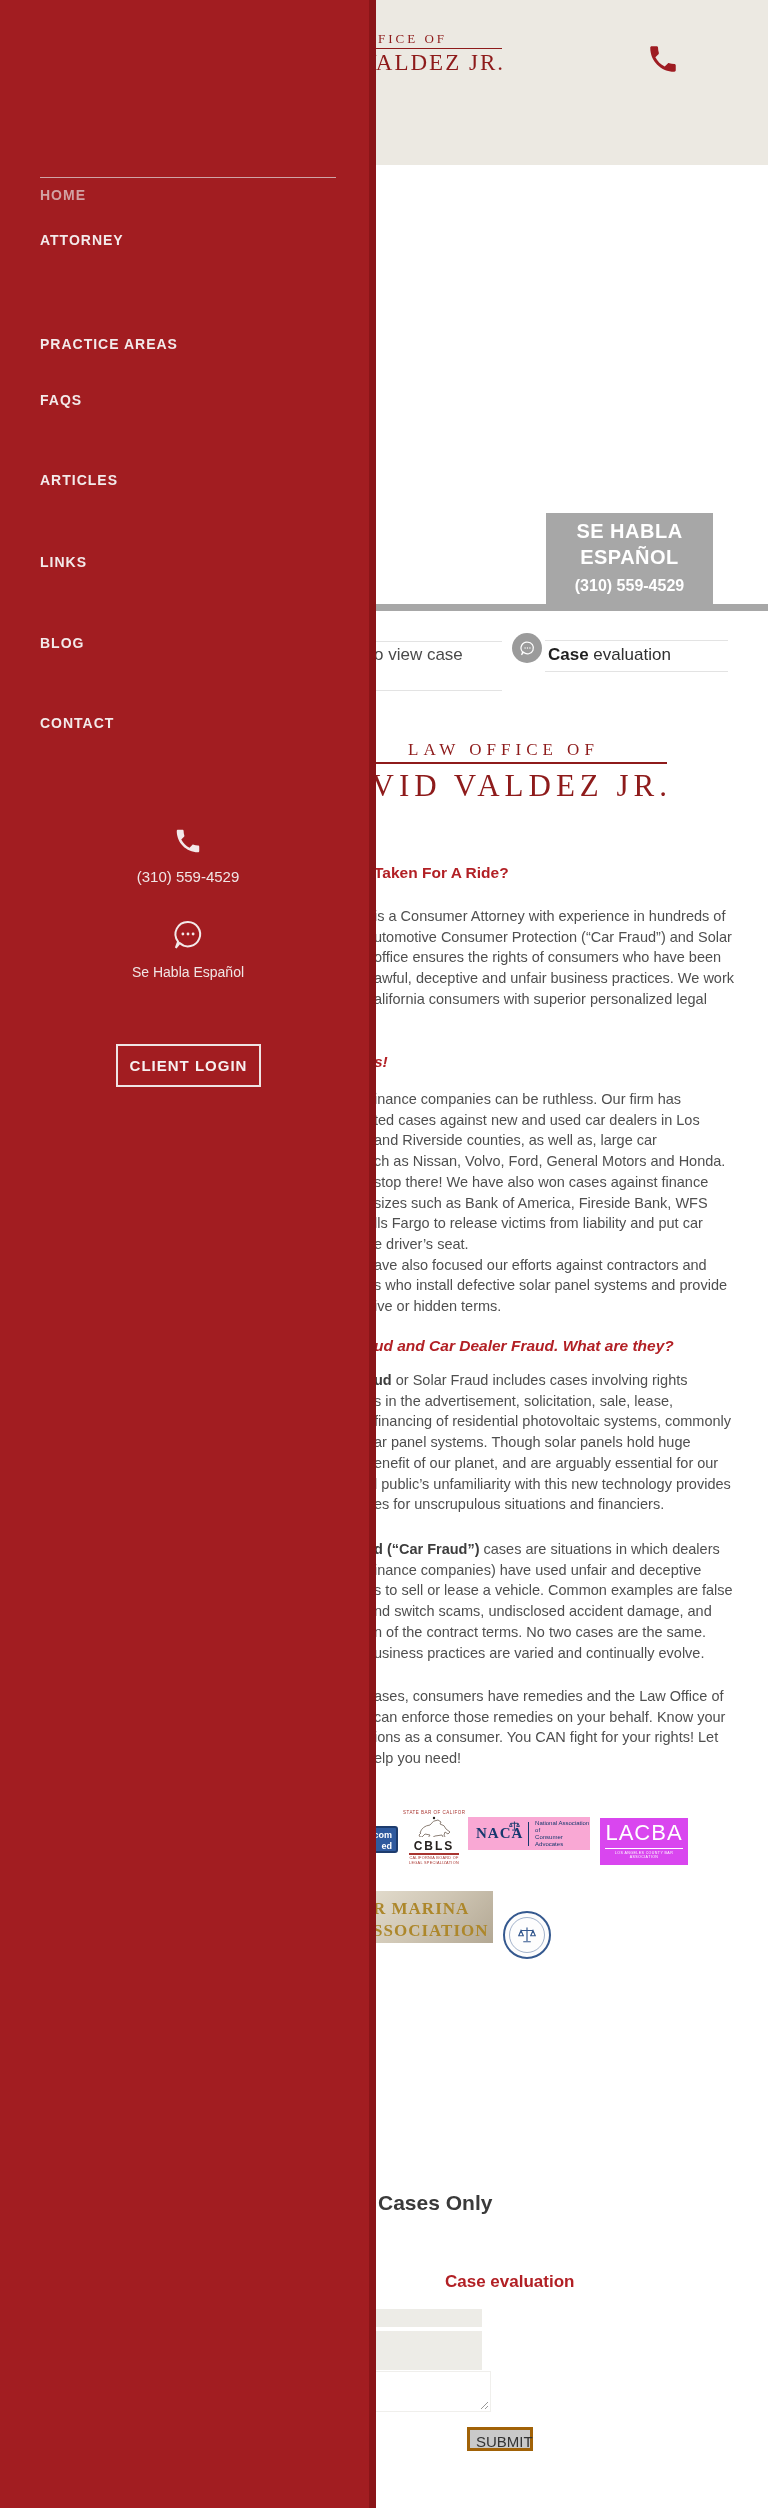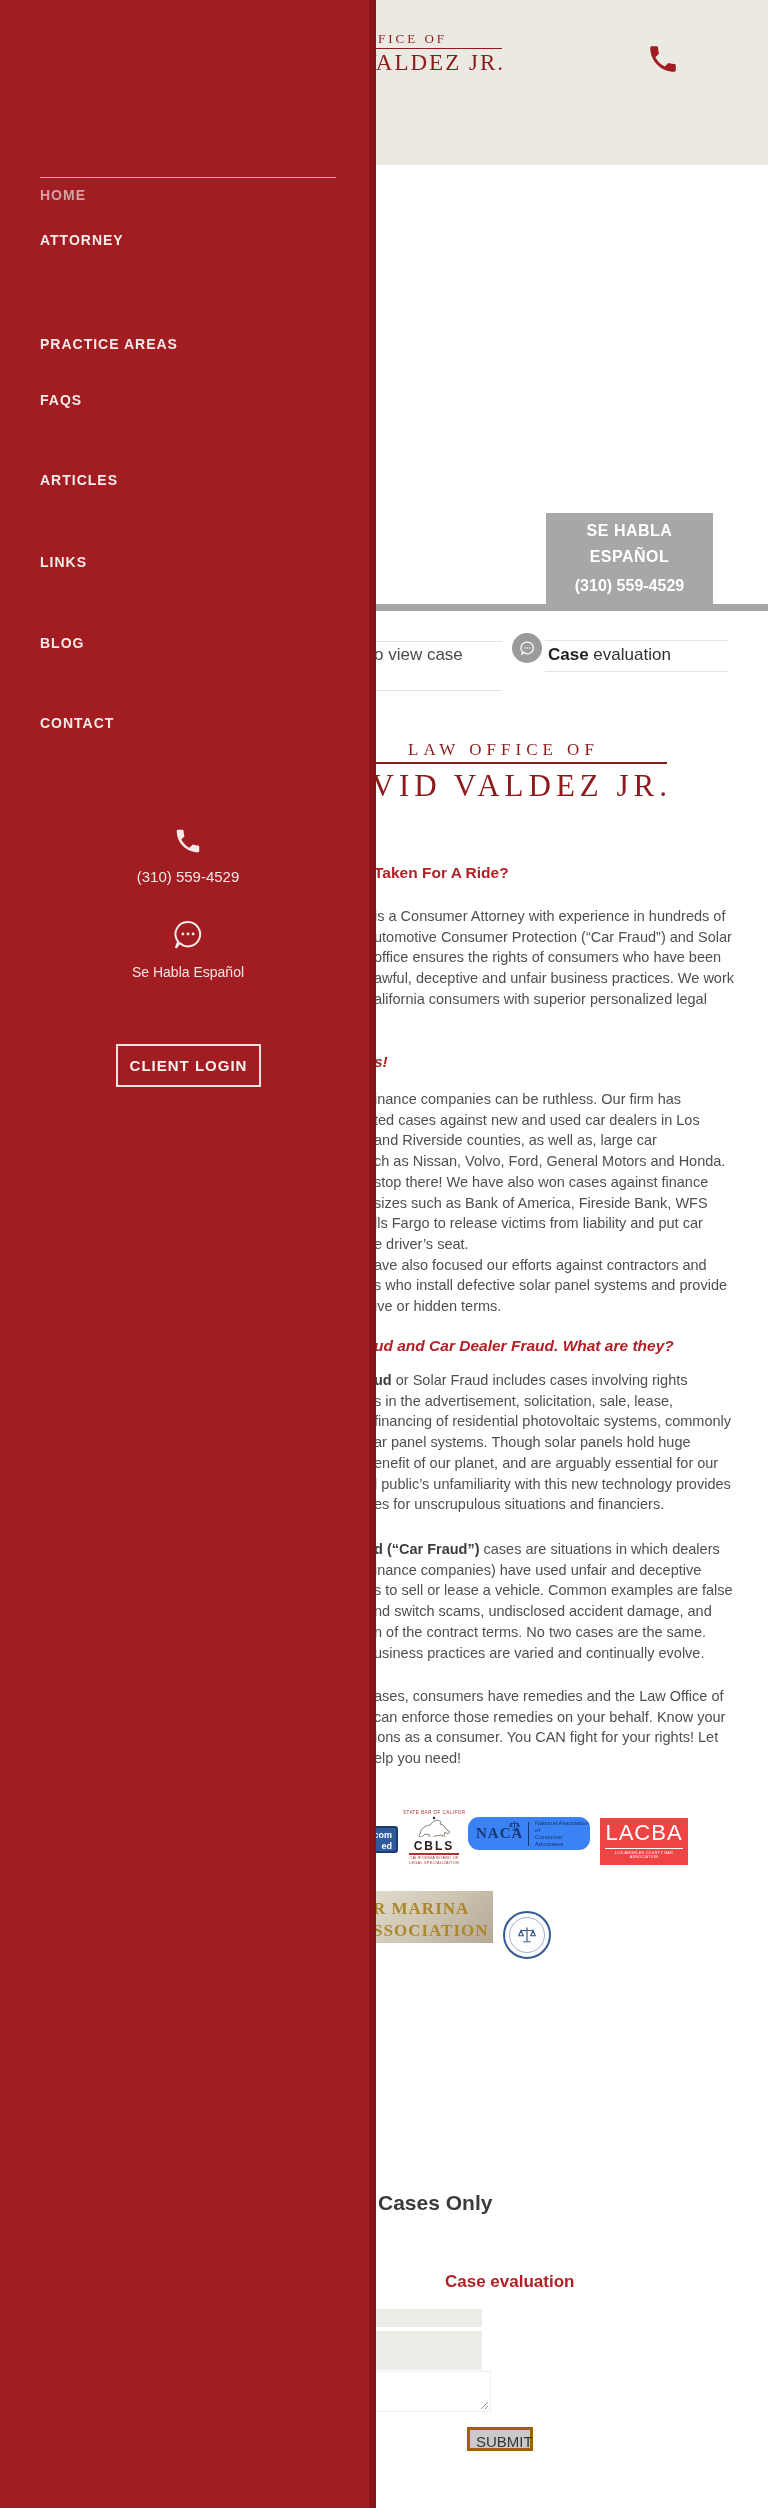--- a/index.html
+++ b/index.html
@@ -11,21 +11,21 @@
   .site-header{position:absolute;left:0;top:0;width:768px;height:165px;background:#ece9e2;}
   .hlogo-small{position:absolute;top:31px;right:321px;font-family:"Liberation Serif",serif;
                font-size:13px;letter-spacing:3px;color:#8e1b1b;white-space:nowrap;}
   .hlogo-rule{position:absolute;top:48px;left:318px;width:184px;height:1px;background:#8e1b1b;}
   .hlogo-large{position:absolute;top:50px;right:263px;font-family:"Liberation Serif",serif;
                font-size:23px;letter-spacing:2px;color:#8e1b1b;white-space:nowrap;}
   .hdr-phone{position:absolute;left:646px;top:42px;width:34px;height:34px;}
 
   .promo-box{position:absolute;left:546px;top:513px;width:167px;height:94px;background:#a7a7a7;
              color:#fff;text-align:center;font-weight:bold;}
-  .promo-box .pl{font-size:16px;line-height:26px;letter-spacing:.5px;}
+  .promo-box .pl{font-size:20px;line-height:26px;letter-spacing:.5px;}
   .promo-box .pl1{margin-top:5px;}
   .promo-box .pph{font-size:16px;margin-top:7px;}
   .gray-bar{position:absolute;left:0;top:604px;width:768px;height:7px;background:#a7a7a7;}
 
   .tabline{position:absolute;height:1px;background:#e3e3e3;}
   .tl-a{left:286px;top:641px;width:216px;}
   .tl-b{left:286px;top:690px;width:216px;}
   .tr-a{left:545px;top:640px;width:183px;}
   .tr-b{left:545px;top:671px;width:183px;}
   .tab-left-label{position:absolute;left:374px;top:645px;font-size:17px;color:#4a4a4a;white-space:nowrap;}
@@ -52,26 +52,26 @@
   
   .badge{position:absolute;overflow:hidden;}
   .b-lawyers{left:340px;top:1826px;width:58px;height:27px;background:#2f5a9e;border:2px solid #1d3c6e;
              border-radius:3px;color:#fff;font-size:9px;line-height:11px;text-align:right;
              padding:2px 4px 0 0;box-sizing:border-box;font-weight:bold;}
   .b-cbls{left:403px;top:1808px;width:62px;height:64px;background:#fff;text-align:center;color:#a8342f;}
   .b-cbls .arc{font-size:4.5px;letter-spacing:.5px;margin-top:2px;white-space:nowrap;}
   .b-cbls .letters{font-size:12px;font-weight:bold;color:#26211f;letter-spacing:2px;line-height:10px;}
   .b-cbls .rl{width:50px;height:2px;background:#a8342f;margin:2px auto 1px auto;}
   .b-cbls .sub{font-size:3.8px;line-height:4.5px;letter-spacing:.3px;}
-  .b-naca{left:468px;top:1817px;width:122px;height:33px;background:#3b82f6;display:flex;align-items:center;border-radius:11px;}
+  .b-naca{left:468px;top:1817px;width:122px;height:33px;background:#f9a8d4;display:flex;align-items:center;}
   .b-naca .nm{font-family:"Liberation Serif",serif;font-size:15px;font-weight:bold;color:#16386e;
               letter-spacing:1px;margin-left:8px;position:relative;}
   .b-naca .divid{width:1px;height:24px;background:#16386e;margin:0 6px 0 8px;}
   .b-naca .sub{font-size:6px;line-height:7px;color:#16386e;}
-  .b-lacba{left:600px;top:1818px;width:88px;height:47px;background:#ef4444;color:#fff;text-align:center;}
+  .b-lacba{left:600px;top:1818px;width:88px;height:47px;background:#d946ef;color:#fff;text-align:center;}
   .b-lacba .nm{font-size:22px;letter-spacing:1px;line-height:30px;font-weight:normal;}
   .b-lacba .ln{width:78px;height:1px;background:#fff;margin:0 auto;}
   .b-lacba .sub{font-size:3.6px;letter-spacing:.4px;margin-top:2px;}
   .b-marina{left:340px;top:1891px;width:153px;height:52px;
             background:linear-gradient(135deg,#e9e3d5 0%,#cfc6b4 55%,#b3a894 100%);
             font-family:"Liberation Serif",serif;font-weight:bold;color:#ad872b;
             font-size:17px;line-height:22px;letter-spacing:1px;padding:7px 0 0 33px;box-sizing:border-box;}
   .b-maba{left:503px;top:1911px;width:48px;height:48px;border-radius:50%;border:2px solid #35598f;
           background:#fdfdfd;box-sizing:border-box;display:flex;align-items:center;justify-content:center;}
   .b-maba::before{content:"";position:absolute;width:34px;height:34px;border-radius:50%;

